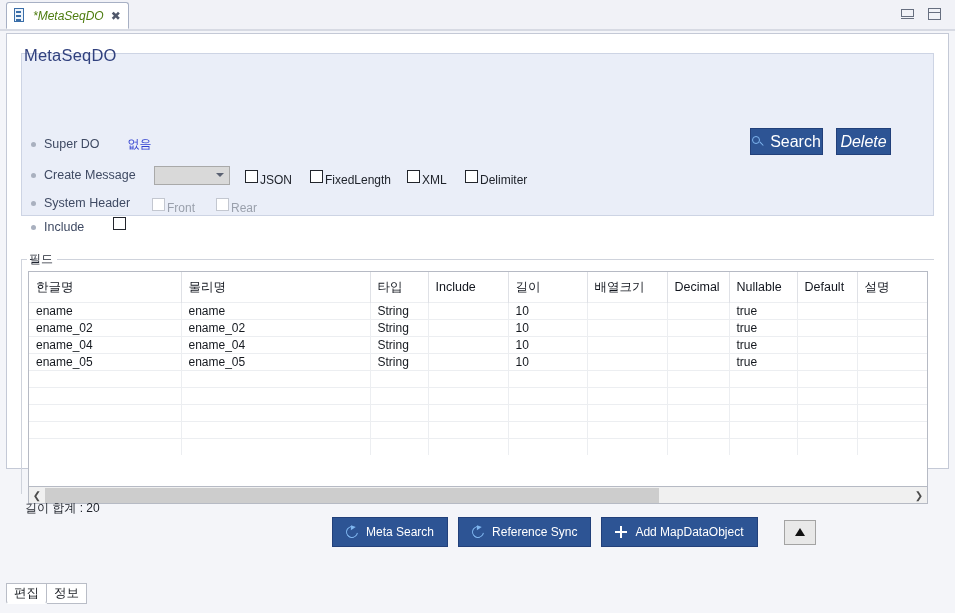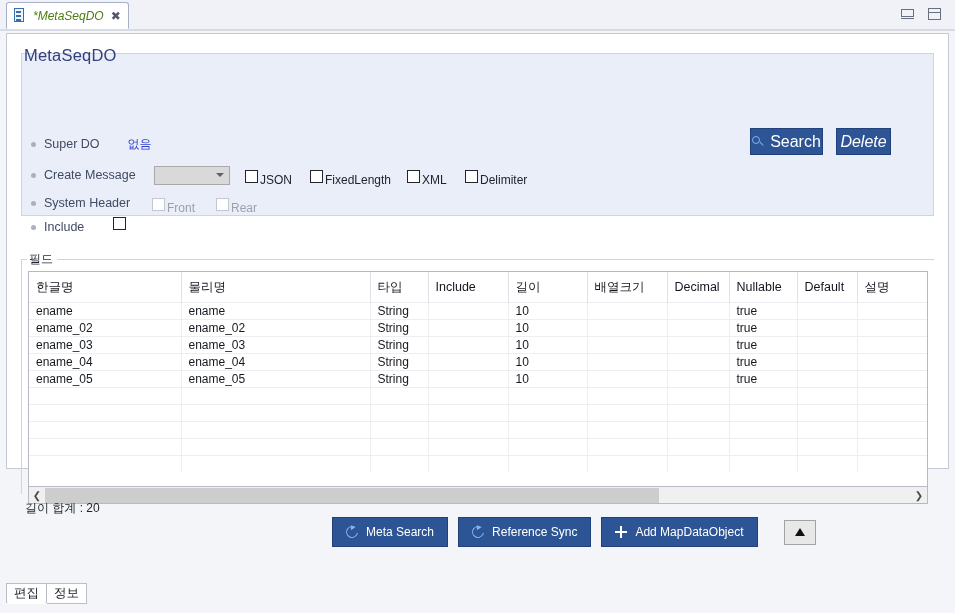--- a/index.html
+++ b/index.html
@@ -649,32 +649,20 @@
                 <td>String</td>
                 <td></td>
                 <td>10</td>
                 <td></td>
                 <td></td>
                 <td>true</td>
                 <td></td>
                 <td></td>
               </tr>
               <tr>
-                <td class="c-name">ename_03</td>
-                <td>ename_03</td>
-                <td>String</td>
-                <td></td>
-                <td>10</td>
-                <td></td>
-                <td></td>
-                <td>true</td>
-                <td></td>
-                <td></td>
-              </tr>
-              <tr>
                 <td class="c-name">ename_04</td>
                 <td>ename_04</td>
                 <td>String</td>
                 <td></td>
                 <td>10</td>
                 <td></td>
                 <td></td>
                 <td>true</td>
                 <td></td>
                 <td></td>

